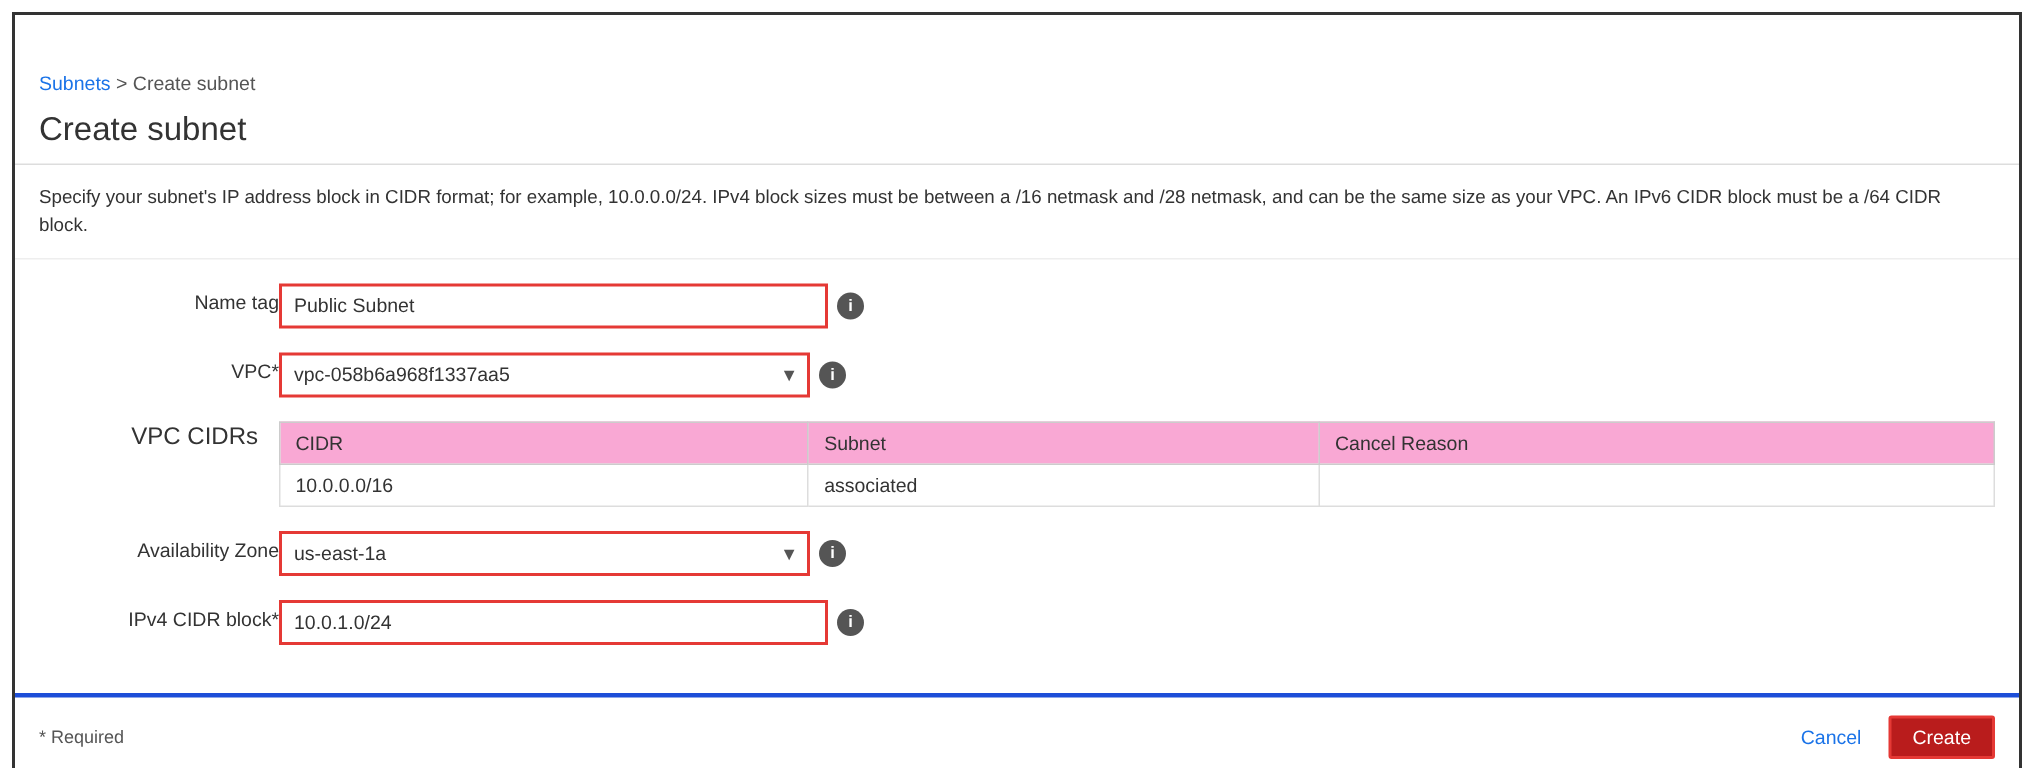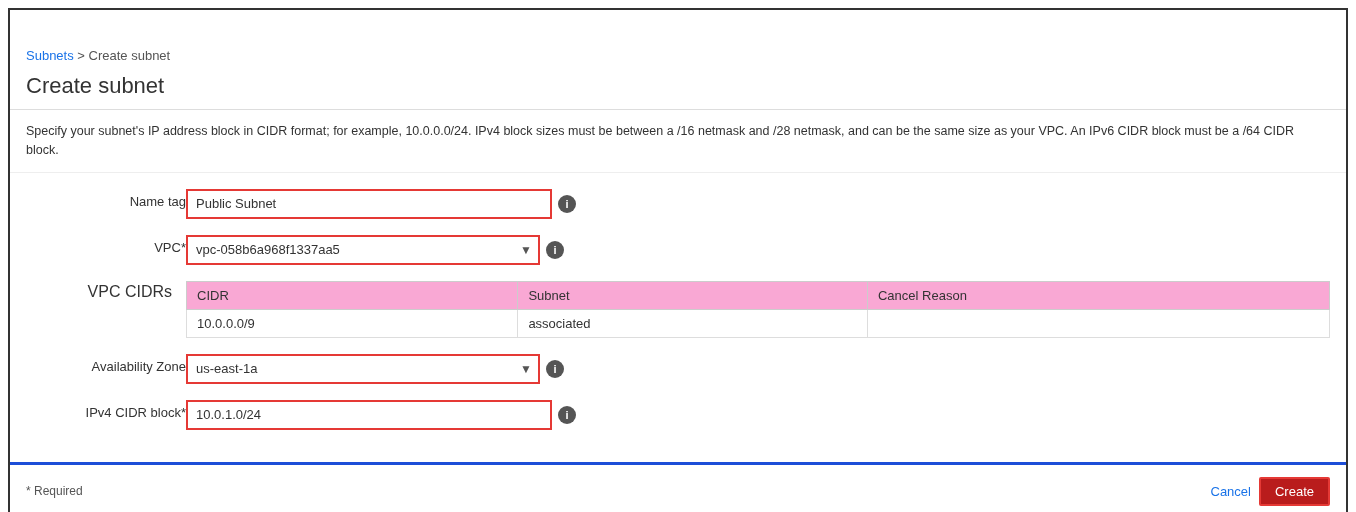--- a/index.html
+++ b/index.html
@@ -159,20 +159,21 @@
       padding: 12px 16px;
       border-top: 3px solid #1d4ed8;
       background: #fff;
     }
     .required-note {
       font-size: 12px;
       color: #555;
     }
     .footer-buttons {
       display: flex;
+      gap: 10px;
       align-items: center;
     }
     .btn-cancel {
       background: none;
       border: none;
       color: #1a73e8;
       font-size: 13px;
       cursor: pointer;
       padding: 4px 8px;
     }
@@ -230,21 +231,21 @@
         <table class="vpc-cidrs-table">
           <thead>
             <tr>
               <th>CIDR</th>
               <th>Subnet</th>
               <th>Cancel Reason</th>
             </tr>
           </thead>
           <tbody>
             <tr>
-              <td>10.0.0.0/9</td>
+              <td>10.0.0.0/16</td>
               <td class="status-associated">associated</td>
               <td></td>
             </tr>
           </tbody>
         </table>
       </div>
     </div>
 
     <div class="form-row">
       <div class="form-label">Availability Zone</div>

